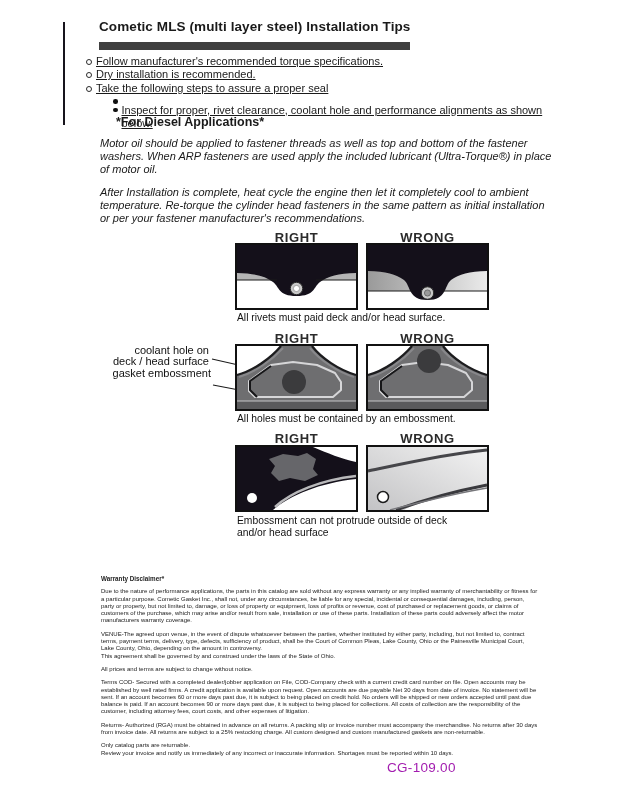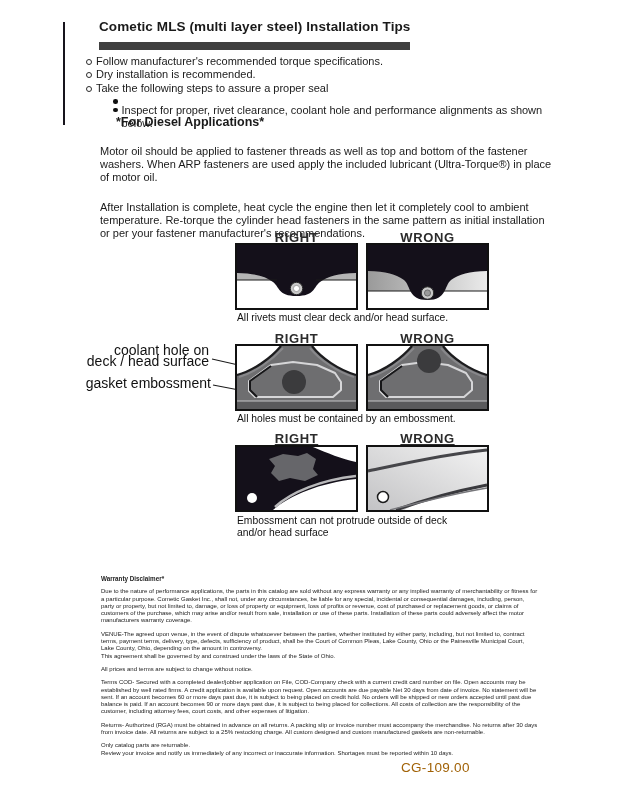--- a/index.html
+++ b/index.html
@@ -4,50 +4,50 @@
 <style>
   html,body{margin:0;padding:0;background:#e8e8e8;}
   .page{position:relative;width:618px;height:800px;background:#ffffff;margin:0 auto;
         font-family:"Liberation Sans",sans-serif;color:#1a1a1a;overflow:hidden;}
   .edge-line{position:absolute;left:63px;top:22px;width:2px;height:103px;background:#17141c;}
 
   
   .tips{position:absolute;left:86px;top:17px;width:478px;}
   .tips-title{display:inline-block;margin-left:13px;font-size:13.5px;font-weight:bold;
               border-bottom:8px solid #404040;padding-bottom:8px;letter-spacing:.1px;}
-  .blist{margin-top:5px;font-size:11px;line-height:13.4px;}
+  .blist{margin-top:5px;font-size:11px;line-height:13.4px;text-decoration:underline;}
   .b-row{display:flex;align-items:flex-start;}
   .m-o{flex:0 0 auto;width:4px;height:4px;border:1.2px solid #2c2c2c;border-radius:50%;
        margin:4px 4px 0 0;}
   .m-f{flex:0 0 auto;width:4.5px;height:4.5px;background:#111;border-radius:50%;
        margin:4px 4px 0 0;}
   .b-row.sub{margin-left:27px;}
 
   
   .diesel{position:absolute;left:100px;top:115px;width:452px;}
   .diesel-h{font-size:12.5px;font-weight:bold;margin:0 0 6px 16px;}
-  .diesel p{margin:16px 0 9px 0;font-size:11px;line-height:13.2px;white-space:pre-line;}
+  .diesel p{margin:8px 0 9px 0;font-size:11px;line-height:13.2px;white-space:pre-line;font-style:italic;}
 
   
   .dg-label{position:absolute;width:123px;text-align:center;font-size:13px;color:#2b2b2b;
-            letter-spacing:.6px;font-weight:bold;text-decoration:underline;}
+            letter-spacing:.6px;font-weight:bold;}
   .dg-fig{position:absolute;width:123px;height:67px;}
   .dg-cap{position:absolute;left:237px;font-size:10.3px;line-height:11.5px;color:#111;
           white-space:pre-line;}
-  .annot{position:absolute;font-size:14px;line-height:10.8px;text-align:right;color:#111;
+  .annot{position:absolute;font-size:11px;line-height:10.8px;text-align:right;color:#111;
          white-space:pre-line;}
   .leader{position:absolute;left:205px;top:350px;}
 
   
   .warranty{position:absolute;left:101px;top:575px;width:437px;font-size:6px;
             line-height:7.3px;color:#222;}
   .warranty .w-h{font-weight:bold;margin:0 0 6px 0;font-size:6.3px;}
   .warranty p{margin:0 0 6px 0;white-space:pre-line;}
 
-  .page-code{position:absolute;left:401px;top:760px;font-size:13.5px;color:#a16207;
+  .page-code{position:absolute;left:387px;top:760px;font-size:13.5px;color:#a21caf;
              letter-spacing:.3px;}
 </style>
 </head>
 <body>
 
 <div class="page">
 
   <div class="edge-line"></div>
 
   <div class="tips">
@@ -108,28 +108,28 @@
     <rect x="2" y="28" width="119" height="20" fill="url(#deckG)"></rect>
     <rect x="2" y="48" width="119" height="17" fill="#fff"></rect>
     <path d="M2,2 H121 V28 C103,28.5 93,31 85,37 C78,43 81,57 61.5,57 C42,57 45,43 38,37 C30,31 20,28.5 2,28 Z" fill="#14101a"></path>
     <line x1="2" y1="48" x2="46" y2="48" stroke="#1a1a1a" stroke-width="1"></line>
     <line x1="77" y1="48" x2="121" y2="48" stroke="#1a1a1a" stroke-width="1"></line>
     <circle cx="61.5" cy="50" r="6.2" fill="#c9c9c9" stroke="#2a2a2a" stroke-width="1"></circle>
     <circle cx="61.5" cy="50" r="3.1" fill="#9a9a9a" stroke="#444" stroke-width="0.6"></circle>
     <rect x="1" y="1" width="121" height="65" fill="none" stroke="#111" stroke-width="2"></rect>
   </svg>
 
-  <div class="dg-cap" style="top:312px">All rivets must clear deck and/or head surface.</div>
+  <div class="dg-cap" style="top:312px">All rivets must paid deck and/or head surface.</div>
 
   <div class="dg-label" style="left:235px;top:331px">RIGHT</div>
   <div class="dg-label" style="left:366px;top:331px">WRONG</div>
 
   <div class="annot" style="right:409px;top:345px">coolant hole on
 deck / head surface</div>
-  <div class="annot" style="right:407px;top:378px">gasket embossment</div>
+  <div class="annot" style="right:407px;top:368px">gasket embossment</div>
   <svg class="leader" width="100" height="55" viewBox="0 0 100 55">
     <line x1="7" y1="9" x2="91" y2="28" stroke="#1a1a1a" stroke-width="1.1"></line>
     <line x1="8" y1="35" x2="60" y2="45" stroke="#1a1a1a" stroke-width="1.1"></line>
   </svg>
 
   <svg class="dg-fig" style="left:235px;top:344px" viewBox="0 0 123 67">
     <rect width="123" height="67" fill="#6e6e70"></rect>
     <path d="M2,2 H46 C36,14 18,27 2,31 Z" fill="#ffffff"></path>
     <path d="M77,2 H121 V31 C104,26 86,14 77,2 Z" fill="#ffffff"></path>
     <path d="M48,4 C38,15 21,28 4,33" stroke="#88888b" stroke-width="2" fill="none"></path>

